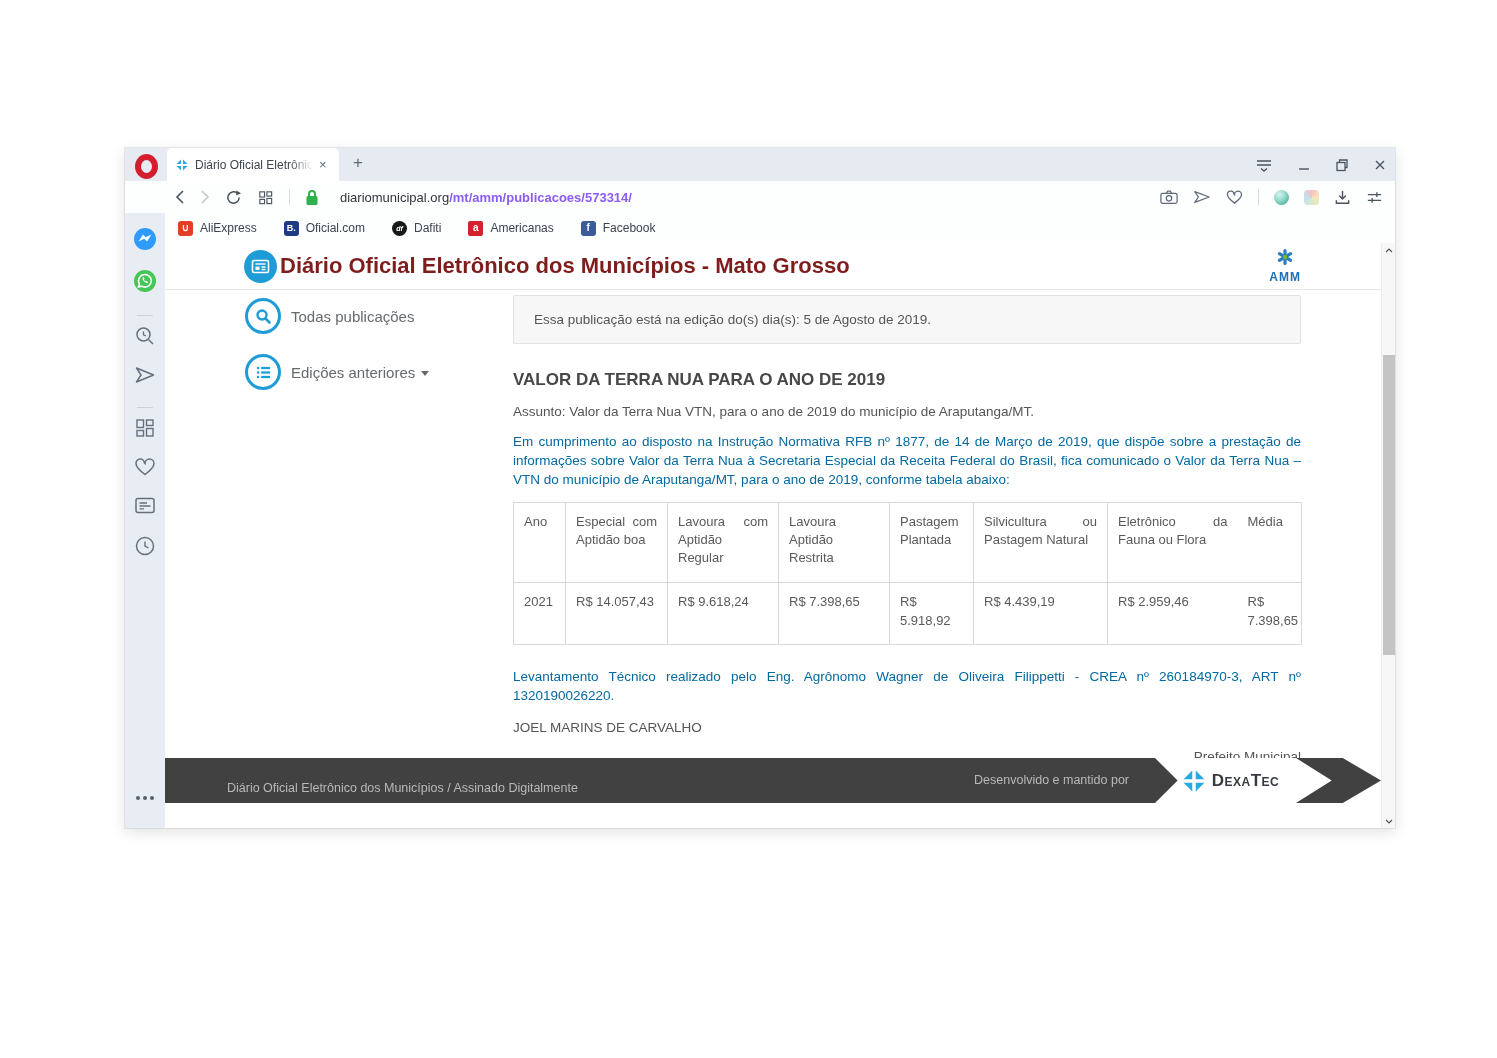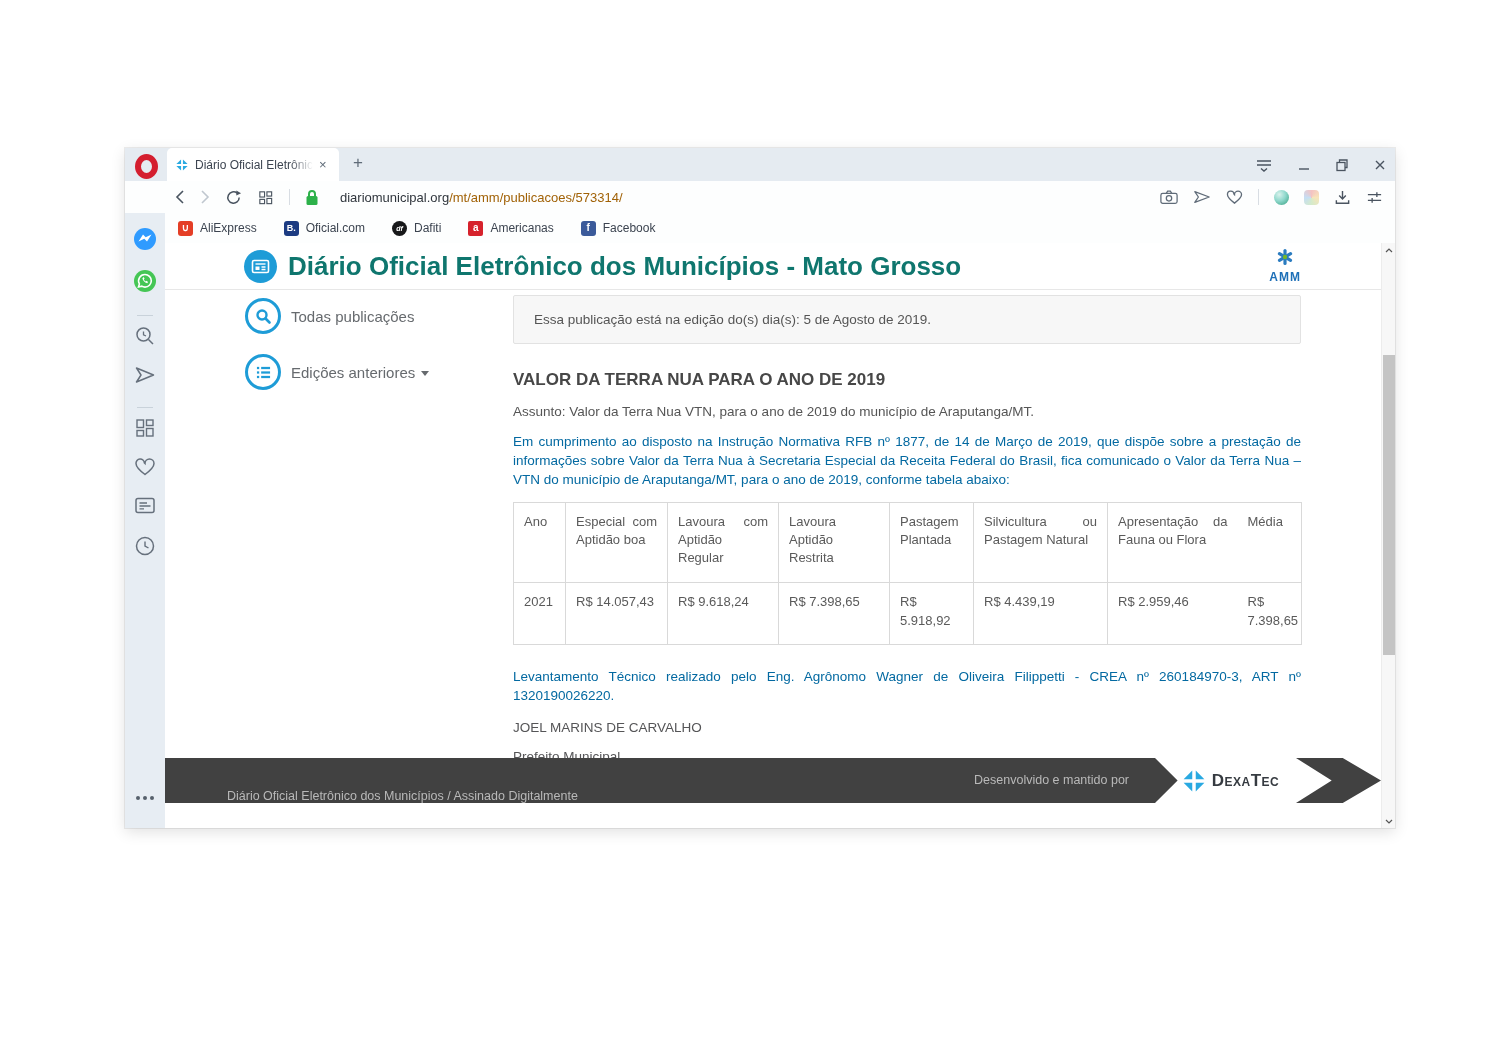--- a/index.html
+++ b/index.html
@@ -19,21 +19,21 @@
   .newtab { position:absolute; left:228px; top:5px; font-size:17px; color:#5f6b78; }
   .win-controls { position:absolute; right:8px; top:0; height:33px; display:flex; align-items:center; gap:24px; }
   .win-controls svg { display:block; }
 
   
   .addressbar { height:32px; background:#fdfefe; display:flex; align-items:center; padding:0 12px 0 50px; }
   .addr-left { display:flex; align-items:center; gap:15px; }
   .addr-sep { width:1px; height:16px; background:#d8dde3; }
   .url { font-size:13px; margin-left:6px; white-space:nowrap; }
   .url .host { color:#30363d; }
-  .url .path { color:#a16207; }
+  .url .path { color:#8b5cf6;font-weight:bold; }
   .addr-right { margin-left:auto; display:flex; align-items:center; gap:15px; }
   .orb { width:15px; height:15px; border-radius:50%; background:radial-gradient(circle at 35% 30%, #d9f2ec, #8fd8cc 45%, #5cb8a0 75%, #4aa5b8); }
   .cube { width:15px; height:15px; border-radius:4px; background:conic-gradient(#f2b8b8,#f7e0ae,#cde7c2,#bcd8f2,#f2b8b8); opacity:.85; }
 
   
   .lower { display:flex; height:615px; }
   .opera-sidebar { width:40px; background:#e7edf3; display:flex; flex-direction:column; align-items:center; padding-top:14px; position:relative; }
   .sb-div { width:16px; height:1px; background:#c9d2da; margin:8px 0 9px; }
   .sb-dots { position:absolute; bottom:28px; width:4px; height:4px; border-radius:50%; background:#56606c;
              box-shadow:-7px 0 0 #56606c, 7px 0 0 #56606c; }
@@ -42,21 +42,21 @@
   .bm { display:flex; align-items:center; gap:7px; font-size:12px; color:#3c4450; }
   .bm-ic { width:15px; height:15px; border-radius:3px; color:#fff; font-size:10px; font-weight:bold;
            display:flex; align-items:center; justify-content:center; line-height:1; }
 
   
   .page-row { display:flex; height:585px; }
   .page { width:1216px; background:#fff; display:flex; flex-direction:column; overflow:hidden; }
 
   .site-header { height:47px; border-bottom:1px solid #e7e7e7; display:flex; align-items:center; padding:0 34px 0 79px; flex:none; }
   .hdr-ic { width:33px; height:33px; border-radius:50%; background:#1e9cd7; display:flex; align-items:center; justify-content:center; flex:none; }
-  .site-title { font-size:26px; font-weight:bold; color:#0f766e; margin-left:11px; white-space:nowrap; }
+  .site-title { font-size:22px; font-weight:bold; color:#7f1d1d; margin-left:3px; white-space:nowrap; }
   .amm { margin-left:auto; display:flex; flex-direction:column; align-items:center; margin-right:46px; }
   .amm-txt { font-size:12px; font-weight:bold; color:#1d6fb7; letter-spacing:1px; margin-top:-2px; }
 
   .site-body { height:468px; display:flex; flex:none; overflow:hidden; }
 
   .nav { width:348px; padding:6px 0 0 80px; flex:none; }
   .nav-item { display:flex; align-items:center; height:40px; margin-bottom:16px; }
   .nav-circ { width:36px; height:36px; border-radius:50%; flex:none; display:flex; align-items:center; justify-content:center; }
   .nav-circ.filled { background:#1e9cd7; }
   .nav-circ.outline { background:#fff; border:3px solid #1e9cd7; }
@@ -71,24 +71,24 @@
   .doc-par { margin-top:13px; font-size:13.5px; color:#0369a1; line-height:1.42; text-align:justify; }
 
   table.vtn { border-collapse:collapse; width:100%; margin-top:13px; table-layout:fixed; }
   .vtn th, .vtn td { border:1px solid #d9d9d9; vertical-align:top; font-size:13px; color:#5a5a5a; font-weight:normal; }
   .vtn th { padding:10px 10px 16px; text-align:justify; line-height:1.35; }
   .vtn td { padding:10px; height:62px; line-height:1.45; }
   .vtn .no-r { border-right:none; }
   .vtn .no-l { border-left:none; }
 
   .sig-name { margin-top:15px; font-size:13.5px; }
-  .sig-role { margin-top:14px; font-size:13.5px; }
+  .sig-role { margin-top:14px; font-size:13.5px;text-align:right; }
 
   .site-footer { height:45px; background:#414141; position:relative; flex:none; overflow:hidden; }
-  .ft-left { position:absolute; left:62px; top:16px; line-height:45px; font-size:12.5px; color:#b9b9b9; }
+  .ft-left { position:absolute; left:62px; top:8px; line-height:45px; font-size:12.5px; color:#b9b9b9; }
   .ft-right { position:absolute; left:0; top:0; width:990px; text-align:right; line-height:45px; font-size:12.5px; color:#b9b9b9; padding-right:26px; }
   .ft-white { position:absolute; left:990px; top:0; width:226px; height:45px; background:#ffffff;
               clip-path:polygon(0 0, 100% 0, 100% 100%, 0 100%, 10% 50%); }
   .ft-chev { position:absolute; left:1131px; top:0; width:85px; height:45px; background:#414141;
              clip-path:polygon(0 0, 55% 0, 100% 50%, 55% 100%, 0 100%, 42% 50%); }
   .dexatec { position:absolute; left:1002px; top:0; width:126px; height:45px; display:flex; align-items:center; justify-content:center; gap:5px; }
   .dexa-txt { font-size:17px; font-weight:bold; color:#363b41; font-variant:small-caps; letter-spacing:.5px; }
 
   .page-spacer { flex:1; background:#fff; }
 
@@ -332,21 +332,21 @@
                     <col style="width:64px">
                 </colgroup>
                 <tbody>
                     <tr>
                   <th>Ano</th>
                   <th>Especial com Aptidão boa</th>
                   <th>Lavoura com Aptidão Regular</th>
                   <th>Lavoura Aptidão Restrita</th>
                   <th>Pastagem Plantada</th>
                   <th>Silvicultura ou Pastagem Natural</th>
-                  <th class="no-r">Apresentação da Fauna ou Flora</th>
+                  <th class="no-r">Eletrônico da Fauna ou Flora</th>
                   <th class="no-l">Média</th>
                 </tr>
                 <tr>
                   <td>2021</td>
                   <td>R$ 14.057,43</td>
                   <td>R$ 9.618,24</td>
                   <td>R$ 7.398,65</td>
                   <td>R$ 5.918,92</td>
                   <td>R$ 4.439,19</td>
                   <td class="no-r">R$ 2.959,46</td>

